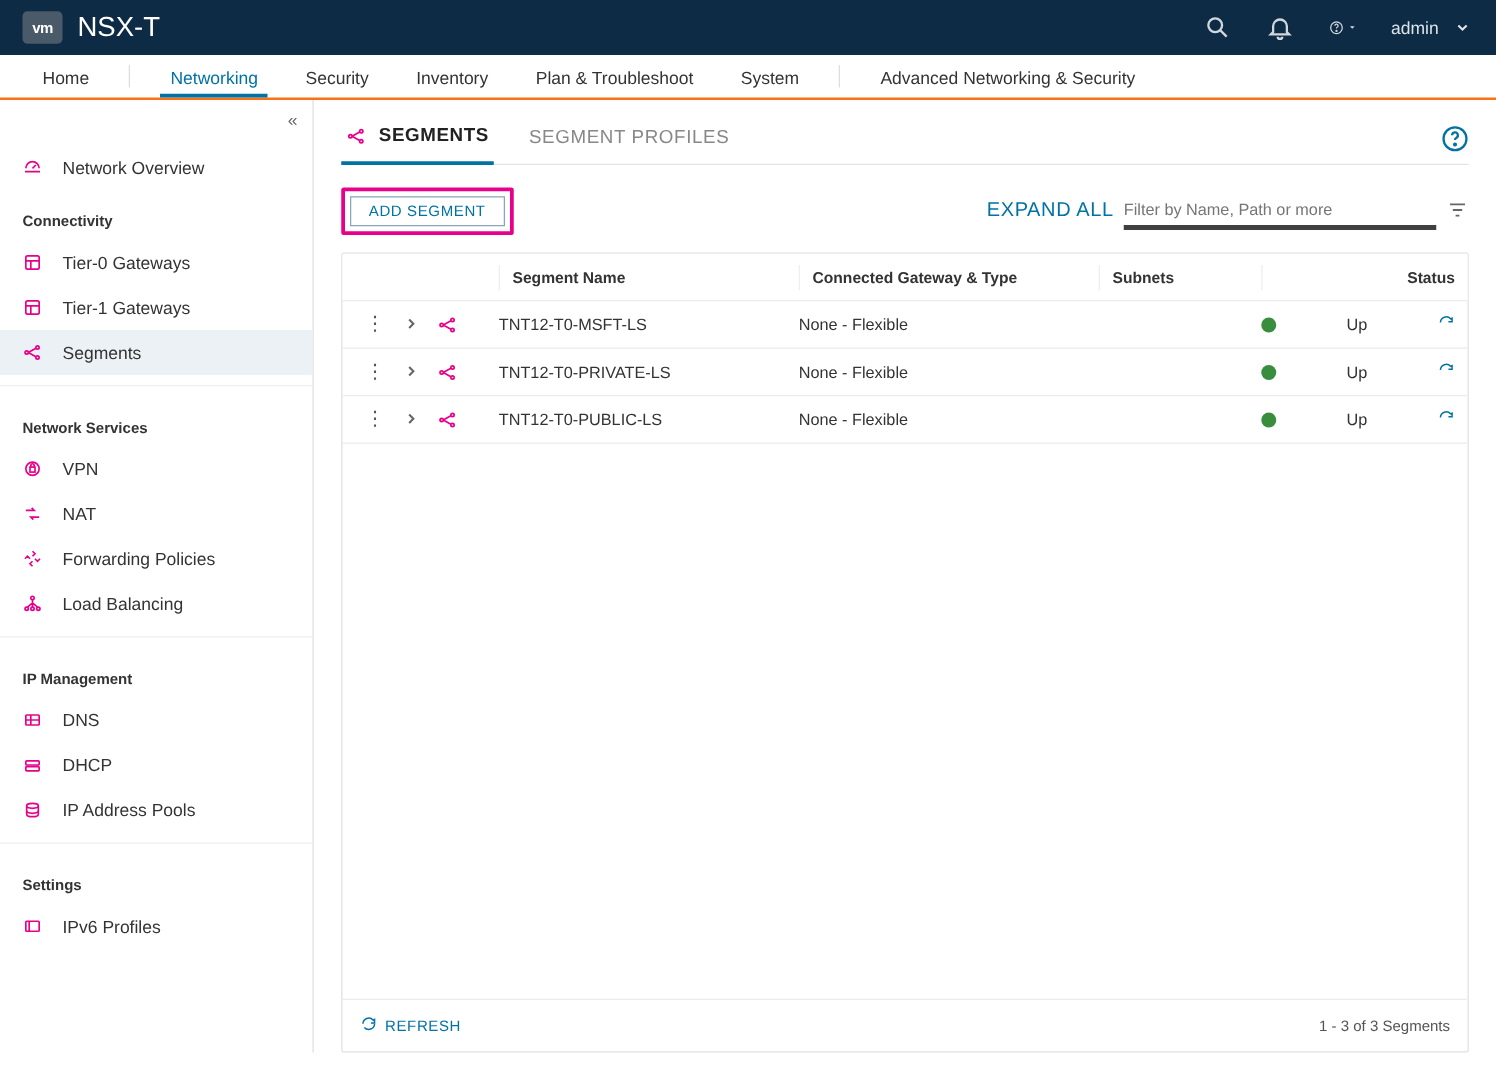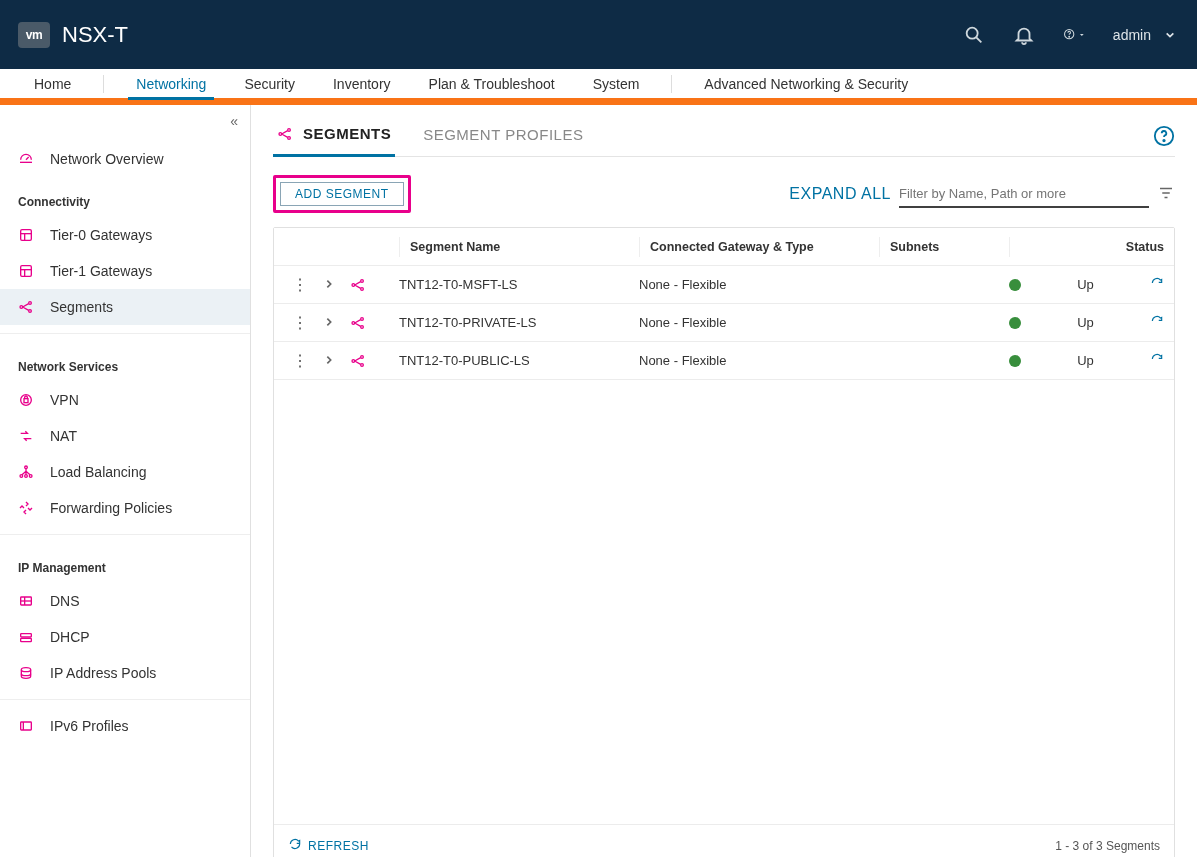--- a/index.html
+++ b/index.html
@@ -21,21 +21,21 @@
     background: #fff;
     width: 1197px;
     height: 857px;
     overflow: hidden;
   }
   
   .topbar {
     display: flex;
     align-items: center;
     justify-content: space-between;
-    height: 69px;
+    height: 44px;
     background: var(--nsx-dark);
     color: #fff;
     padding: 0 22px 0 18px;
   }
   .brand { display: flex; align-items: center; gap: 12px; }
   .vm-logo {
     width: 32px; height: 26px;
     border-radius: 4px;
     background: #4a5a68;
     display: flex; align-items: center; justify-content: center;
@@ -47,21 +47,21 @@
     width: 22px; height: 22px;
     display: flex; align-items: center; justify-content: center;
     color: #cfd8dd;
   }
   .user-block { display: flex; align-items: center; gap: 14px; color: #dde4e8; font-size: 14px; justify-content: flex-end; }
   
   .nav-row {
     display: flex; align-items: center;
     height: 36px;
     padding: 0 18px;
-    border-bottom: 7px solid #f97316;
+    border-bottom: 2px solid #f97316;
     gap: 6px;
     font-size: 14px;
   }
   .nav-item {
     padding: 8px 16px 7px;
     color: #333;
     position: relative;
     cursor: pointer;
   }
   .nav-item.active { color: var(--nsx-blue); }
@@ -128,21 +128,21 @@
     font-size: 12px;
     letter-spacing: 0.5px;
     padding: 4px 14px;
     cursor: pointer;
   }
   .tool-spacer { flex: 1; }
   .expand-all { color: var(--nsx-blue); font-size: 16px; letter-spacing: 0.5px; cursor: pointer; }
   .filter-input {
     width: 250px;
     border: none;
-    border-bottom: 2px solid #404040;
+    border-bottom: 4px solid #404040;
     font-size: 13px;
     padding: 5px 0;
     outline: none;
     color: #555;
   }
   .filter-icon { color: #666; }
   
   .grid-box { border: 1px solid var(--nsx-border); flex: 1; display: flex; flex-direction: column; border-radius: 2px; }
   .grid-head, .grid-row {
     display: flex; align-items: center;
@@ -292,37 +292,37 @@
       <span class="side-icon">
           <svg viewBox="0 0 24 24" fill="none" stroke="#e8008b" stroke-width="2">
             <path d="M4 8h10l-3-3M20 16H10l3 3"></path>
           </svg>
         </span>
       <span>NAT</span>
     </div>
     <div class="side-item">
       <span class="side-icon">
           <svg viewBox="0 0 24 24" fill="none" stroke="#e8008b" stroke-width="2">
+            <path d="M12 3l3 3-3 3M12 21l-3-3 3-3M3 12l3-3 3 3M21 12l-3 3-3-3"></path>
+          </svg>
+        </span>
+      <span>Forwarding Policies</span>
+    </div>
+    <div class="side-item">
+      <span class="side-icon">
+          <svg viewBox="0 0 24 24" fill="none" stroke="#e8008b" stroke-width="2">
             <circle cx="12" cy="5" r="2"></circle>
             <circle cx="5" cy="18" r="2"></circle>
             <circle cx="12" cy="18" r="2"></circle>
             <circle cx="19" cy="18" r="2"></circle>
             <path d="M12 7v4M12 11l-6 5M12 11l6 5M12 11v5"></path>
           </svg>
         </span>
       <span>Load Balancing</span>
     </div>
-    <div class="side-item">
-      <span class="side-icon">
-          <svg viewBox="0 0 24 24" fill="none" stroke="#e8008b" stroke-width="2">
-            <path d="M12 3l3 3-3 3M12 21l-3-3 3-3M3 12l3-3 3 3M21 12l-3 3-3-3"></path>
-          </svg>
-        </span>
-      <span>Forwarding Policies</span>
-    </div>
 
     <hr class="side-hr">
 
     <div class="side-head">IP Management</div>
     <div class="side-item">
       <span class="side-icon">
           <svg viewBox="0 0 24 24" fill="none" stroke="#e8008b" stroke-width="2">
             <rect x="4" y="6" width="16" height="12" rx="1"></rect>
             <line x1="4" y1="12" x2="20" y2="12"></line>
             <line x1="10" y1="6" x2="10" y2="18"></line>
@@ -345,20 +345,21 @@
             <ellipse cx="12" cy="7" rx="7" ry="3"></ellipse>
             <path d="M5 7v6c0 1.7 3.1 3 7 3s7-1.3 7-3V7"></path>
             <path d="M5 13v4c0 1.7 3.1 3 7 3s7-1.3 7-3v-4"></path>
           </svg>
         </span>
       <span>IP Address Pools</span>
     </div>
 
     <hr class="side-hr">
 
+    <div class="side-head">Settings</div>
     <div class="side-item">
       <span class="side-icon">
           <svg viewBox="0 0 24 24" fill="none" stroke="#e8008b" stroke-width="2">
             <rect x="4" y="6" width="16" height="12" rx="1"></rect>
             <line x1="8" y1="6" x2="8" y2="18"></line>
           </svg>
         </span>
       <span>IPv6 Profiles</span>
     </div>
   </div>

